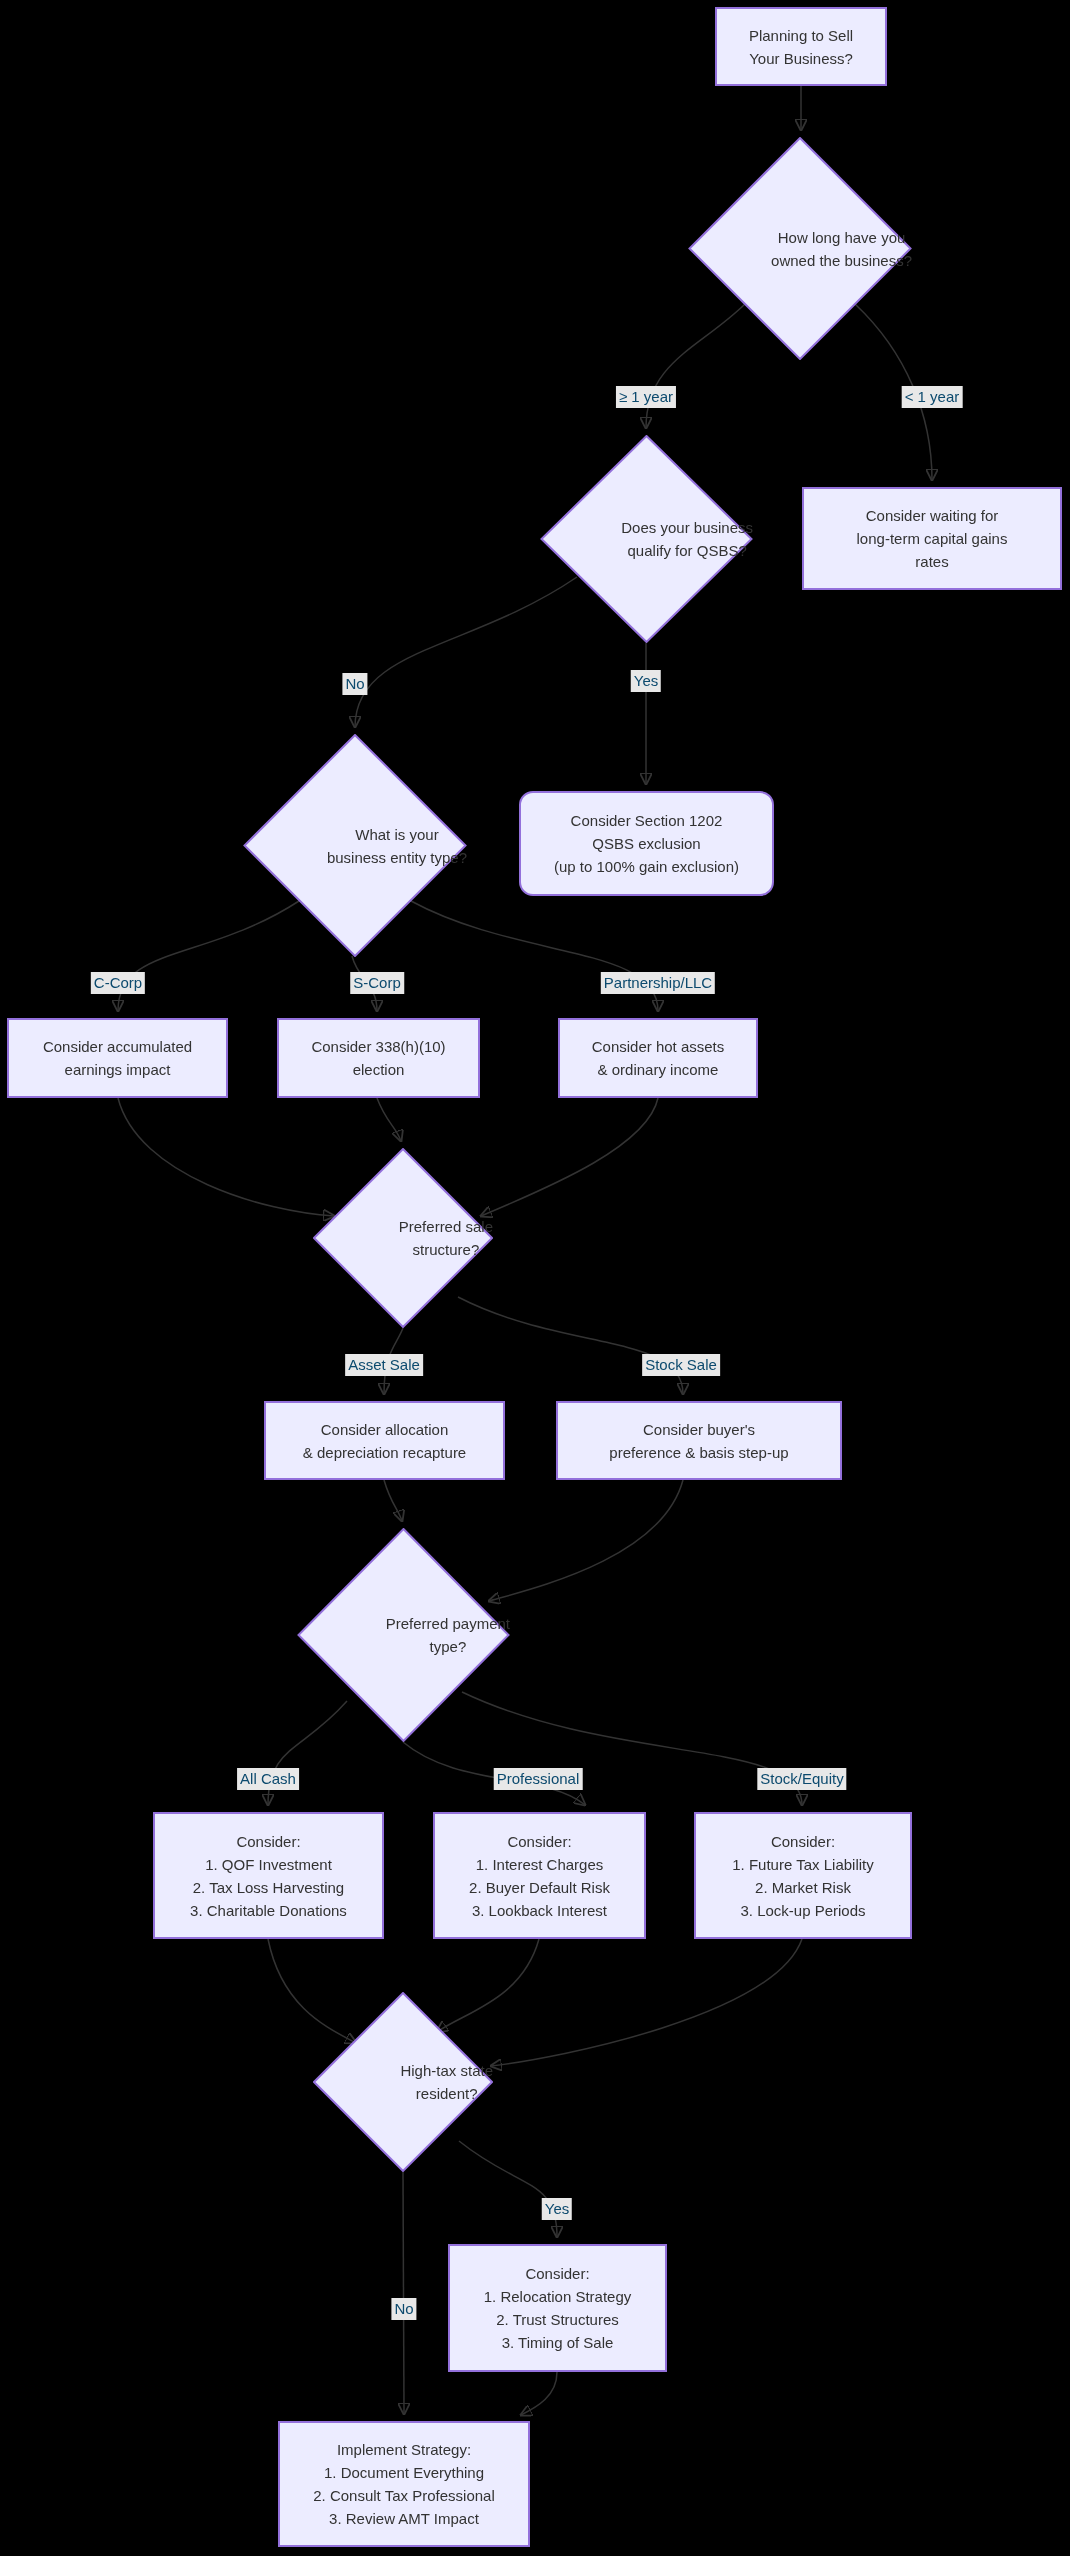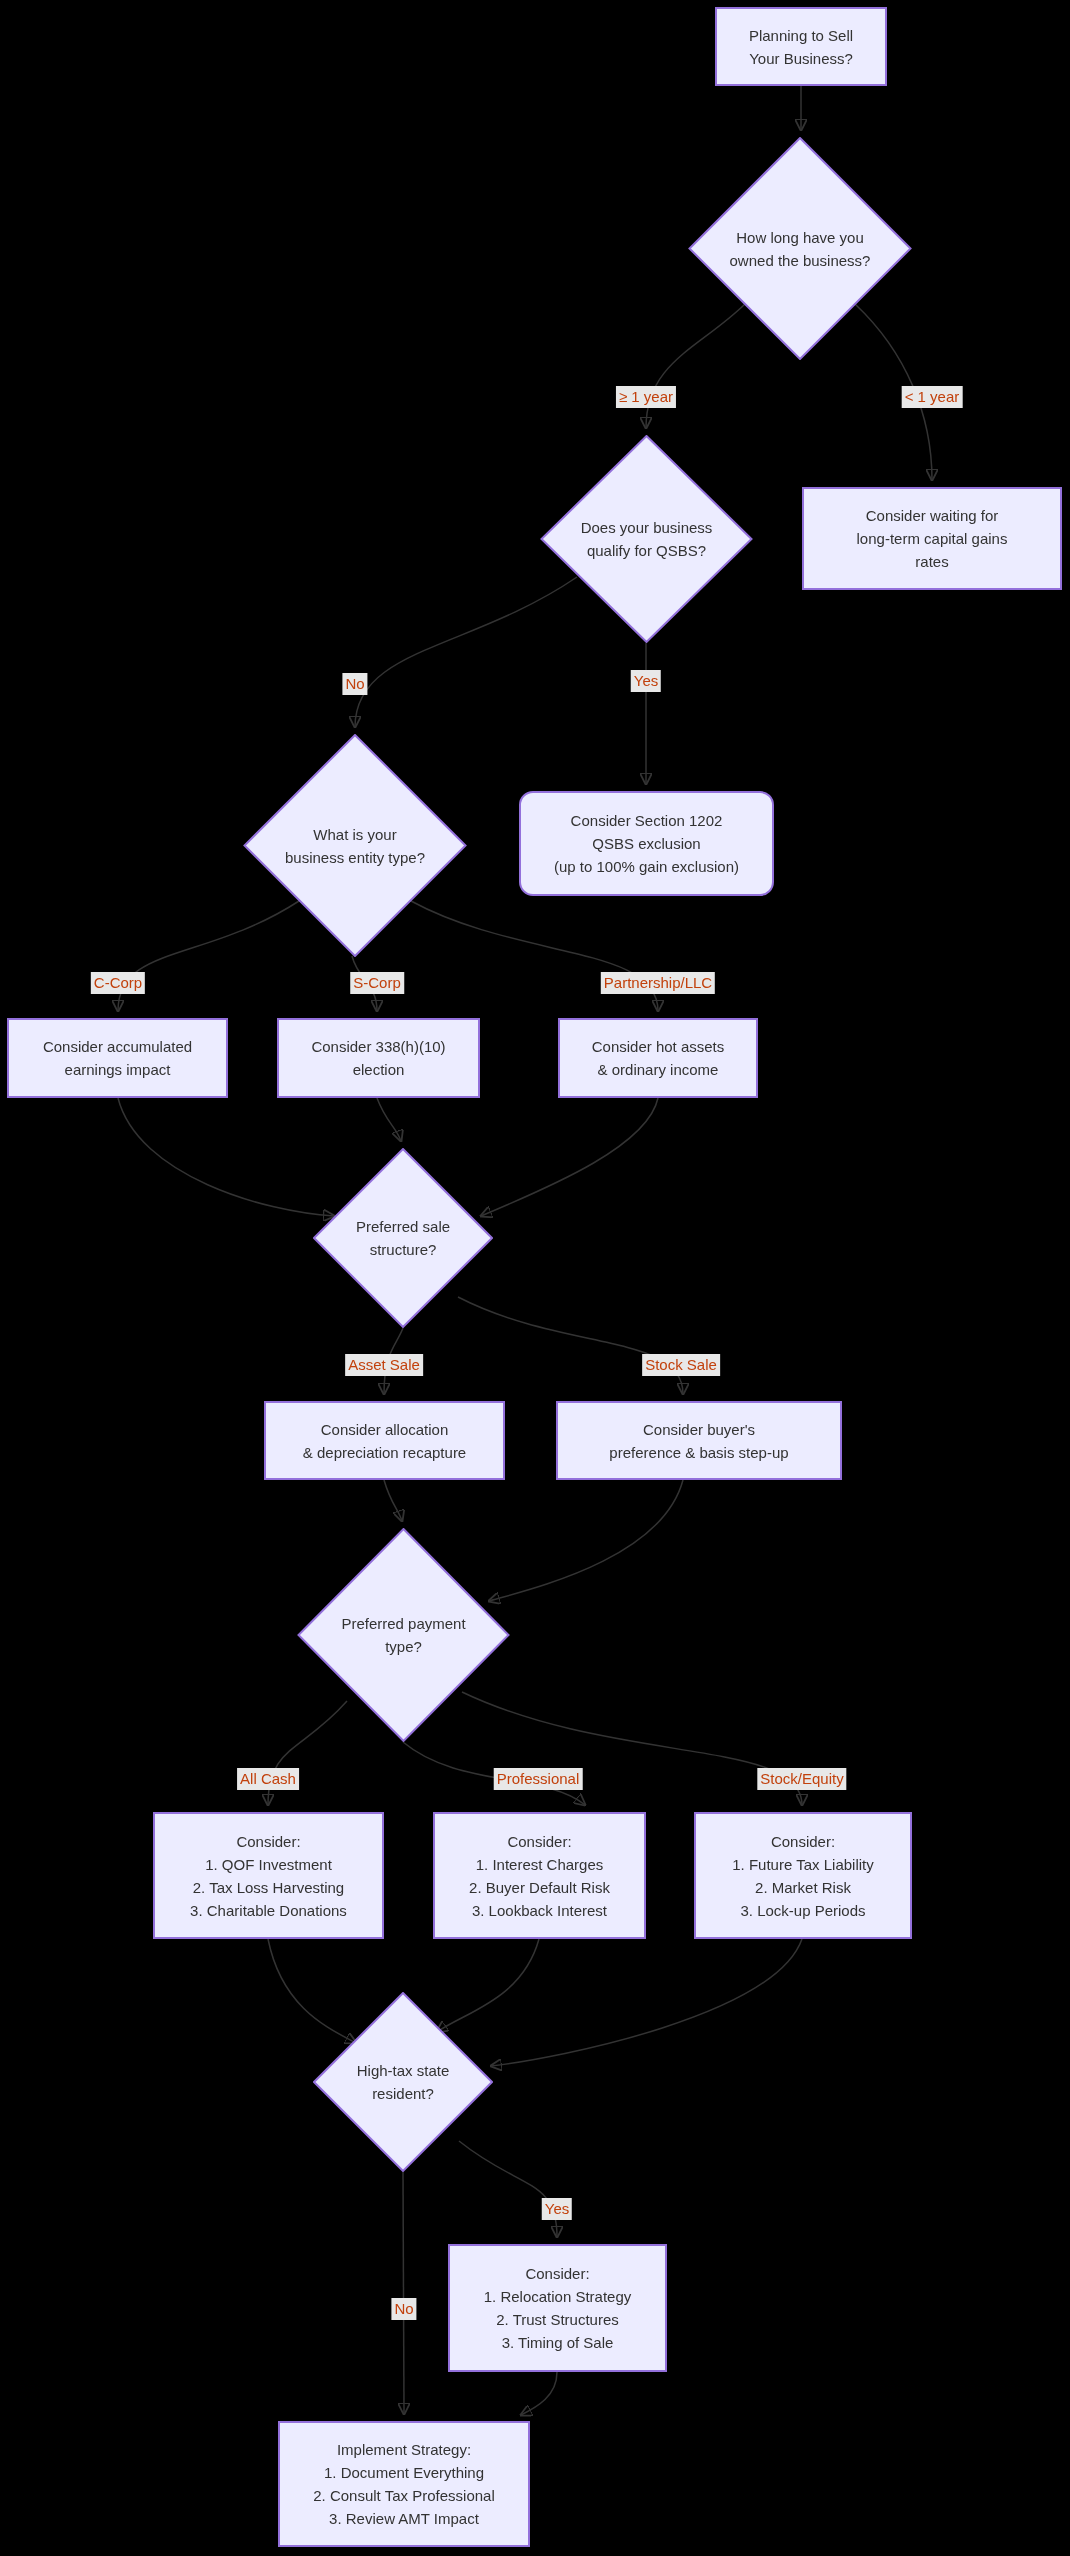--- a/index.html
+++ b/index.html
@@ -26,34 +26,34 @@
     justify-content: center;
     text-align: center;
     font-size: 15px;
     line-height: 23px;
     white-space: pre-line;
   }
   .box {
     background: #ECECFF;
     border: 2px solid #9370DB;
   }
-  .diamond { background: transparent; }
+  .diamond { background: transparent; justify-content: flex-end; }
   .diamond svg.shape {
     position: absolute;
     left: 0; top: 0;
   }
   .diamond .node-text {
     position: relative;
     z-index: 2;
   }
   .edge-label {
     position: absolute;
     transform: translate(-50%, -50%);
     background: #e8e8e8;
-    color: #c2410c;
+    color: #0c4a6e;
     font-size: 15px;
     line-height: 18px;
     padding: 2px 3px;
     white-space: pre;
     z-index: 3;
   }
 </style>
 </head>
 <body>
 

